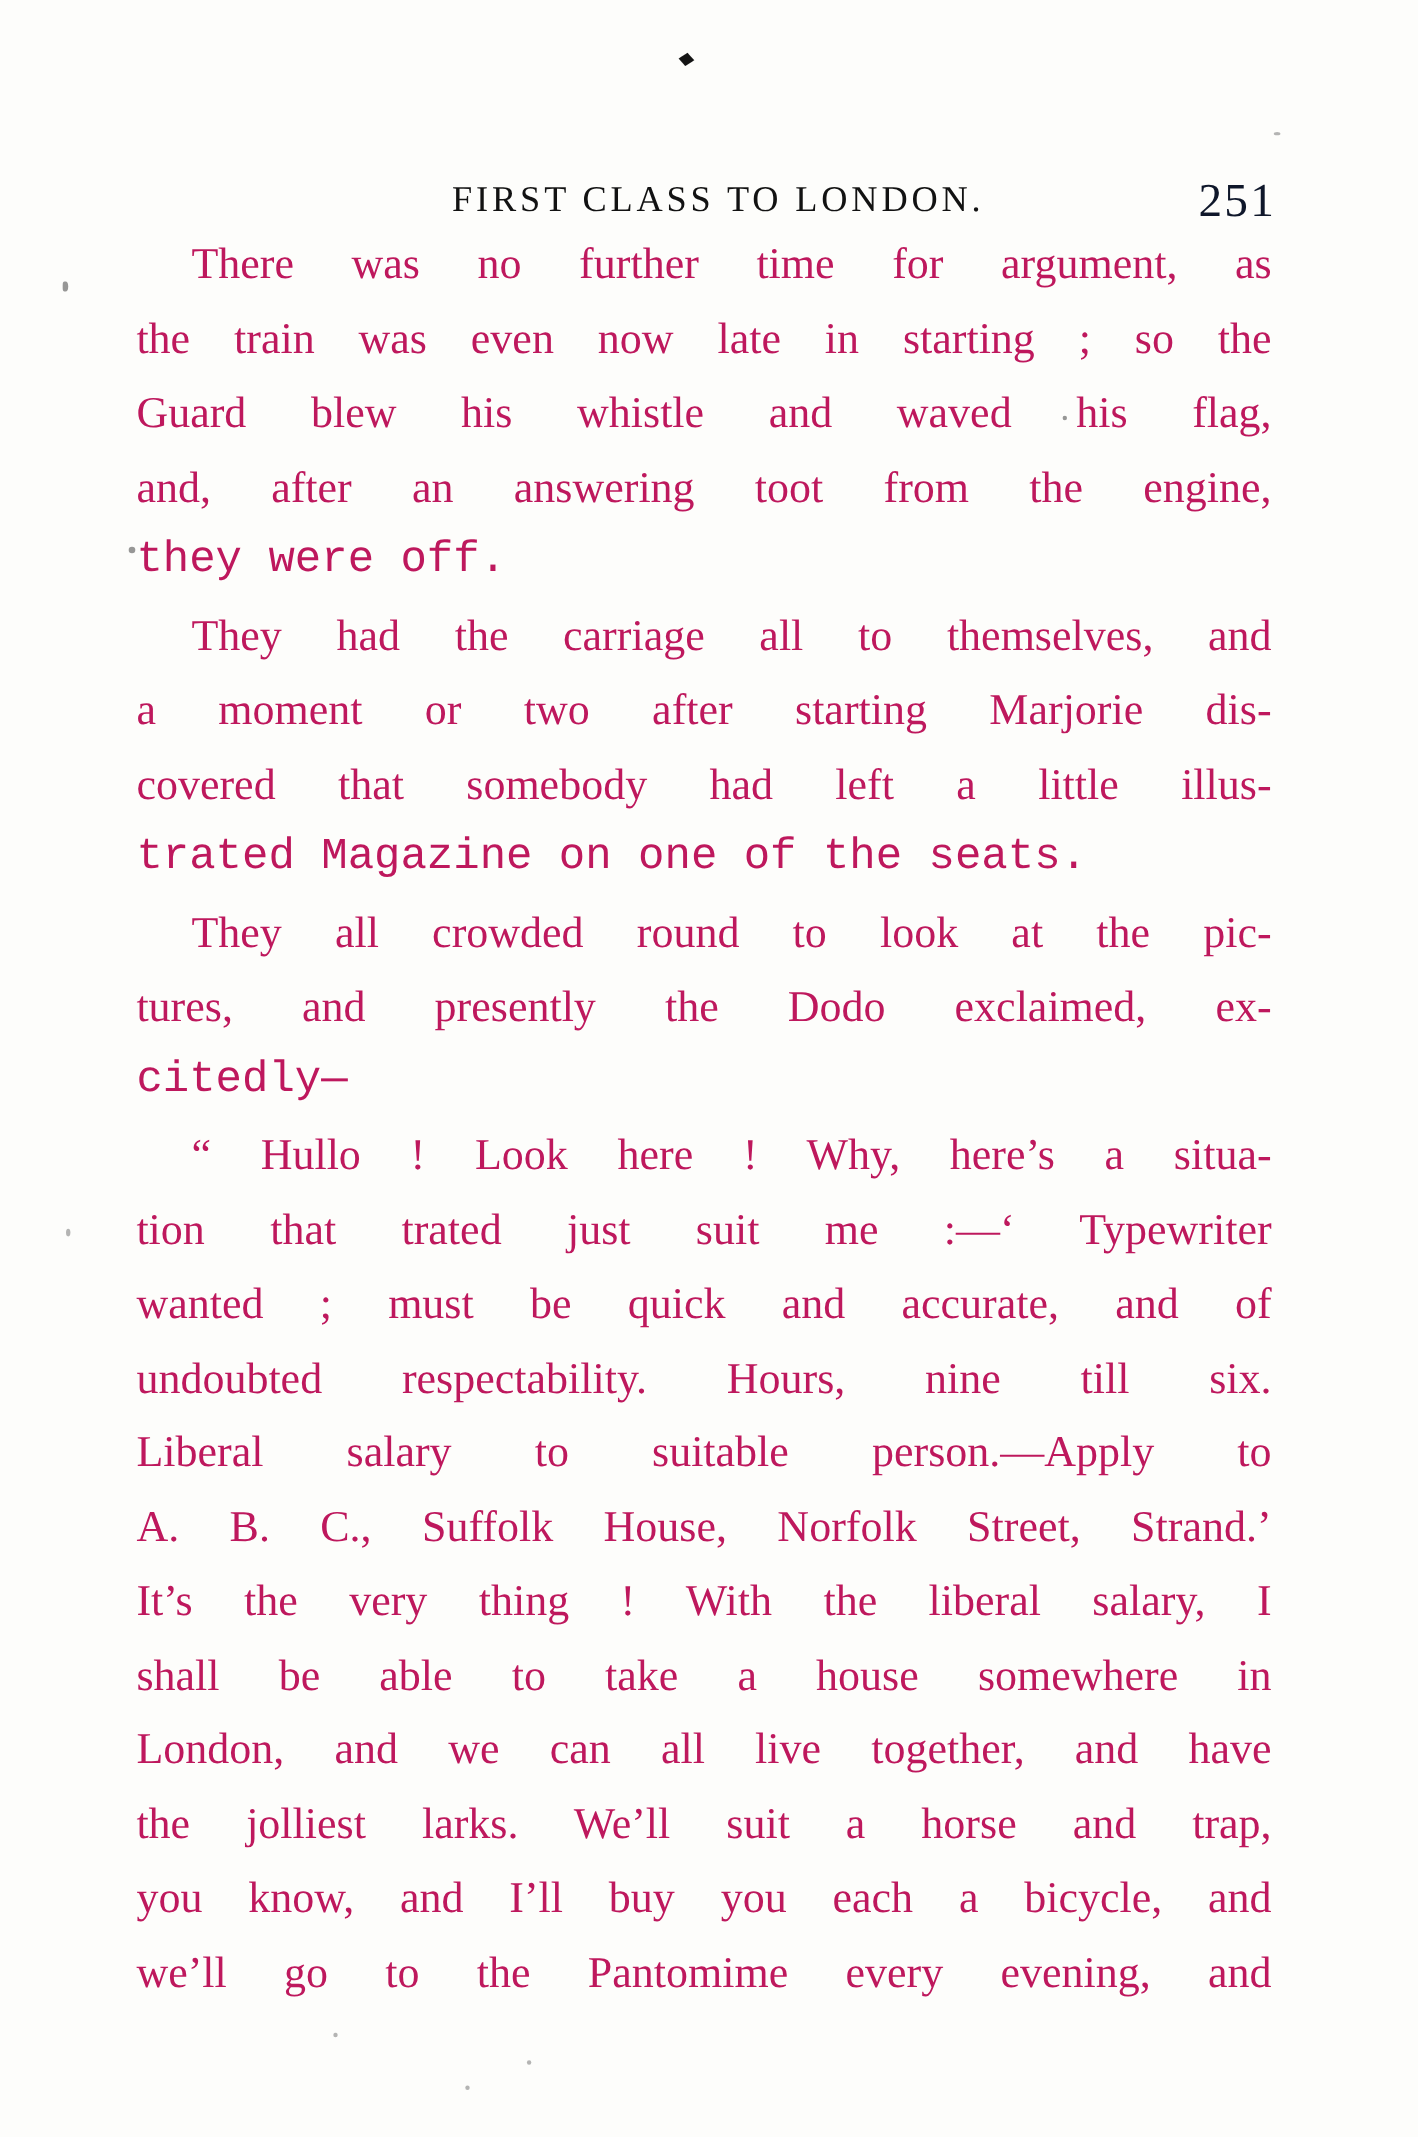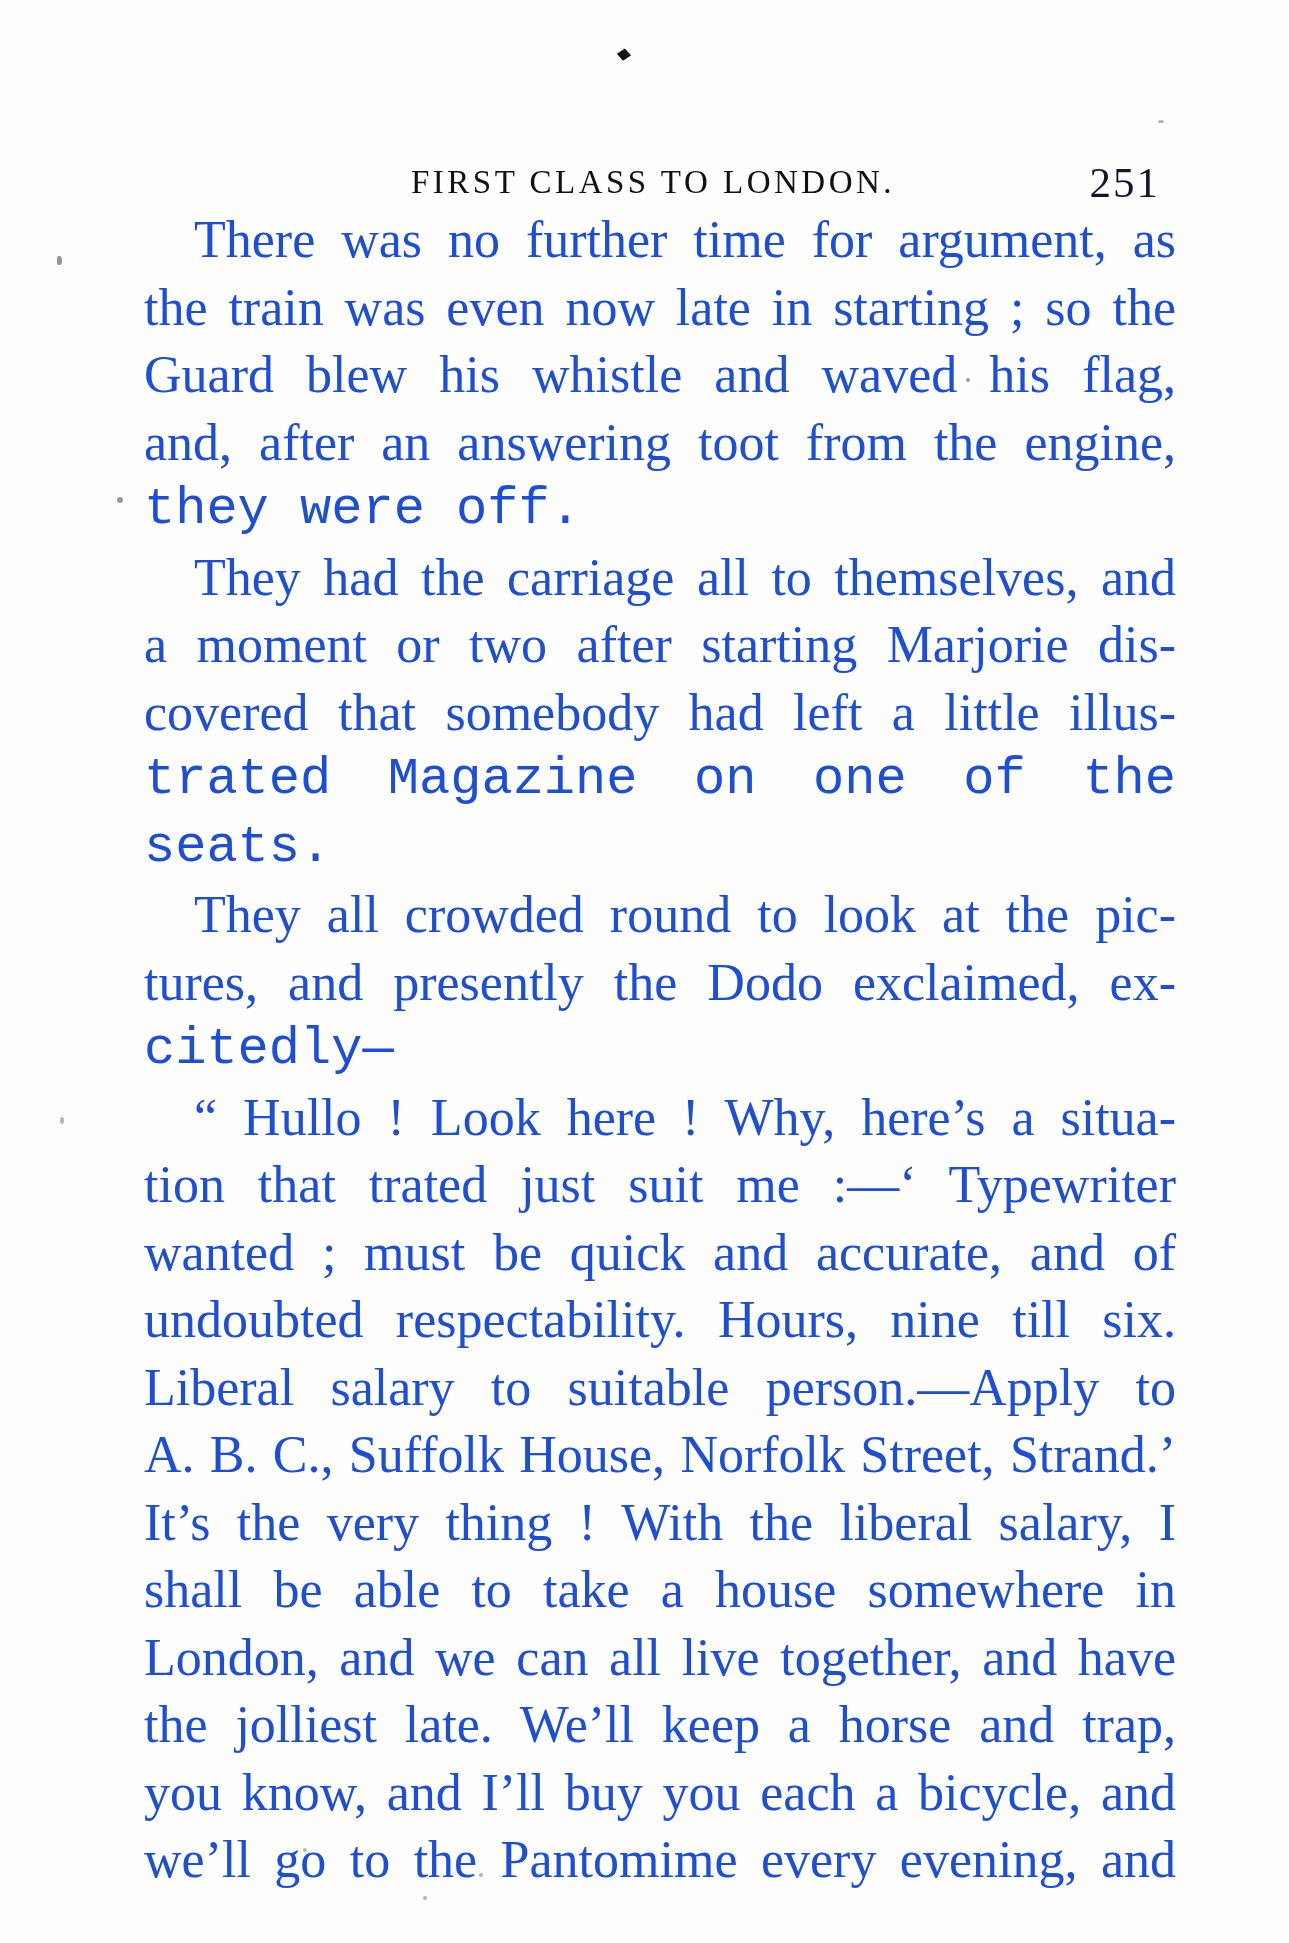--- a/index.html
+++ b/index.html
@@ -49,24 +49,24 @@
     position: absolute;
     right: 0;
     top: 0;
     font-size: 43px;
     letter-spacing: 2px;
     color: #0f172a;
   }
   .body-text {
     position: absolute;
     top: 206px;
-    left: 144px;
+    left: 124px;
     width: 1032px;
-    font-size: 52px;
-    color: #1d4ed8;
+    font-size: 40px;
+    color: #be185d;
   }
   .line {
     line-height: 67.5px;
     text-align: justify;
     text-align-last: justify;
     white-space: normal;
   }
   .line.indent { text-indent: 50px; }
   .line.para-end { text-align-last: left; font-family: Liberation Mono, monospace; }
   
@@ -112,21 +112,21 @@
       <div class="line para-end">citedly—</div>
       <div class="line indent">“ Hullo ! Look here ! Why, here’s a situa-</div>
       <div class="line">tion that trated just suit me :—‘ Typewriter</div>
       <div class="line">wanted ; must be quick and accurate, and of</div>
       <div class="line">undoubted respectability. Hours, nine till six.</div>
       <div class="line">Liberal salary to suitable person.—Apply to</div>
       <div class="line">A. B. C., Suffolk House, Norfolk Street, Strand.’</div>
       <div class="line">It’s the very thing ! With the liberal salary, I</div>
       <div class="line">shall be able to take a house somewhere in</div>
       <div class="line">London, and we can all live together, and have</div>
-      <div class="line">the jolliest late. We’ll keep a horse and trap,</div>
+      <div class="line">the jolliest larks. We’ll suit a horse and trap,</div>
       <div class="line">you know, and I’ll buy you each a bicycle, and</div>
       <div class="line">we’ll go to the Pantomime every evening, and</div>
     </div>
 
   <span class="speck sp1"></span>
   <span class="speck sp2"></span>
   <span class="speck sp3"></span>
   <span class="speck sp4"></span>
   <span class="speck sp5"></span>
   <span class="speck sp6"></span>

